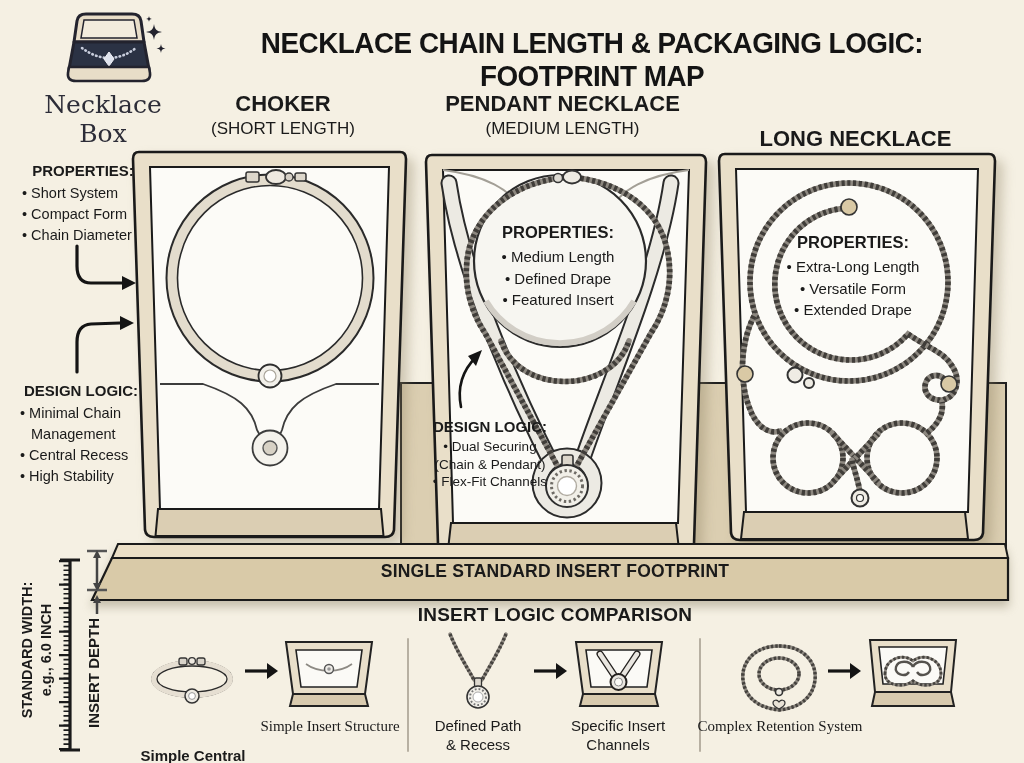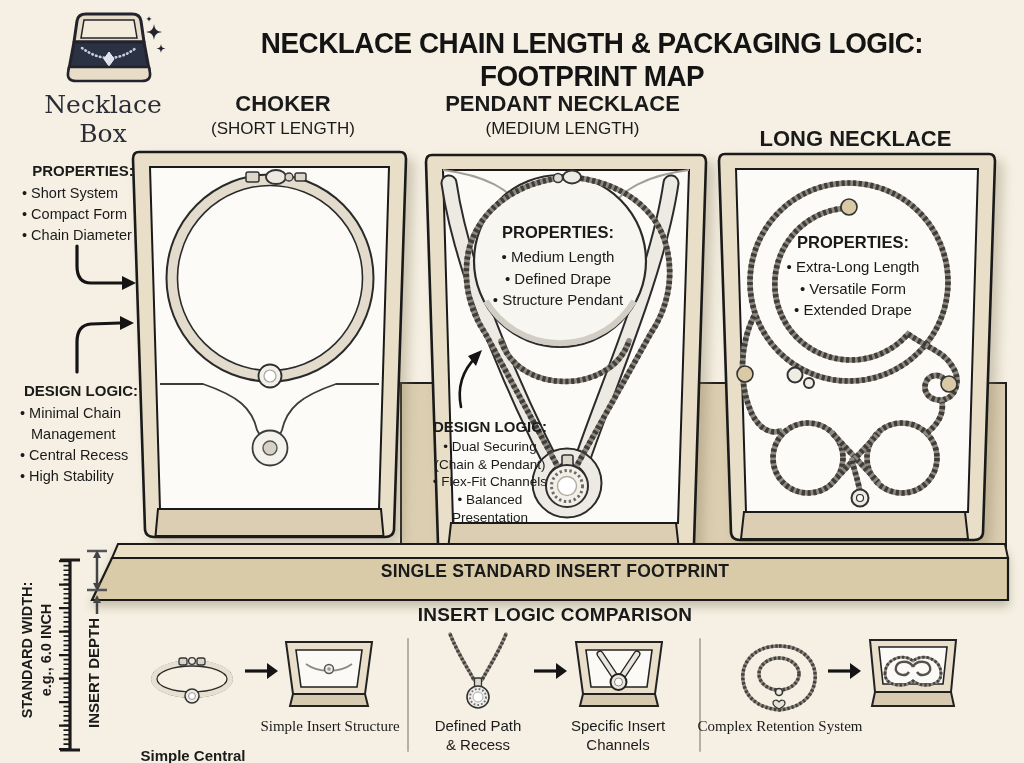--- a/index.html
+++ b/index.html
@@ -212,27 +212,26 @@
     <circle cx="83" cy="227" r="7.5" fill="#efece4" stroke="#333" stroke-width="2"></circle>
     <circle cx="97" cy="235" r="5" fill="#efece4" stroke="#333" stroke-width="2"></circle>
     <circle cx="148" cy="350" r="8.5" fill="#efece4" stroke="#333" stroke-width="2"></circle>
     <circle cx="148" cy="350" r="3.5" fill="#fcfbf7" stroke="#333" stroke-width="1.2"></circle>
   </svg>
 
   <div class="abs inbox-blk blk" style="left:462px;top:221px;width:192px;">
     <div class="blk-head">PROPERTIES:</div>
     <div class="item">• Medium Length</div>
     <div class="item">• Defined Drape</div>
-    <div class="item">• Structure Pendant</div>
+    <div class="item">• Featured Insert</div>
   </div>
   <div class="abs design2-blk blk" style="left:425px;top:417px;width:130px;">
     <div class="blk-head">DESIGN LOGIC:</div>
     <div class="item">• Dual Securing (Chain &amp; Pendant)</div>
     <div class="item">• Flex-Fit Channels</div>
-    <div class="item">• Balanced Presentation</div>
   </div>
   <div class="abs inbox-blk blk" style="left:757px;top:231px;width:192px;">
     <div class="blk-head">PROPERTIES:</div>
     <div class="item">• Extra-Long Length</div>
     <div class="item">• Versatile Form</div>
     <div class="item">• Extended Drape</div>
   </div>
 
   <svg class="abs bar-shadow" style="left:55px;top:536px;" width="960" height="76" viewBox="0 0 960 76">
     <polygon points="63,8 950,8 953,22 57,22" fill="#ebdfc6" stroke="#1a1a1a" stroke-width="2"></polygon>

